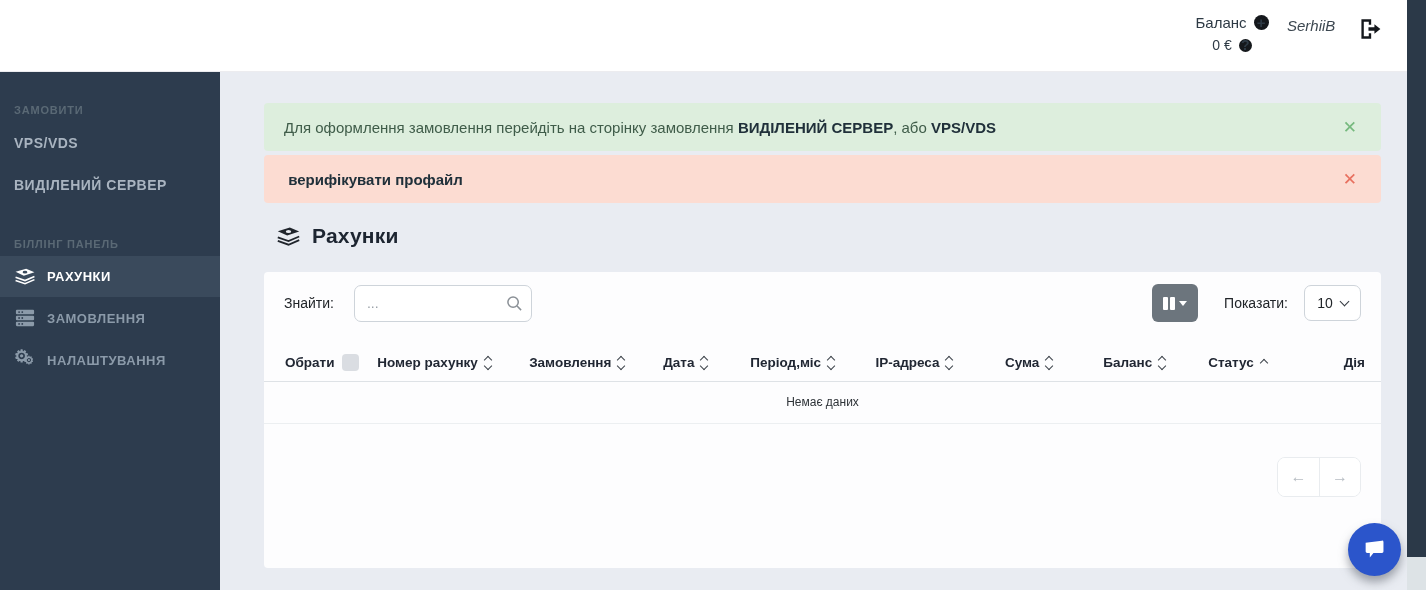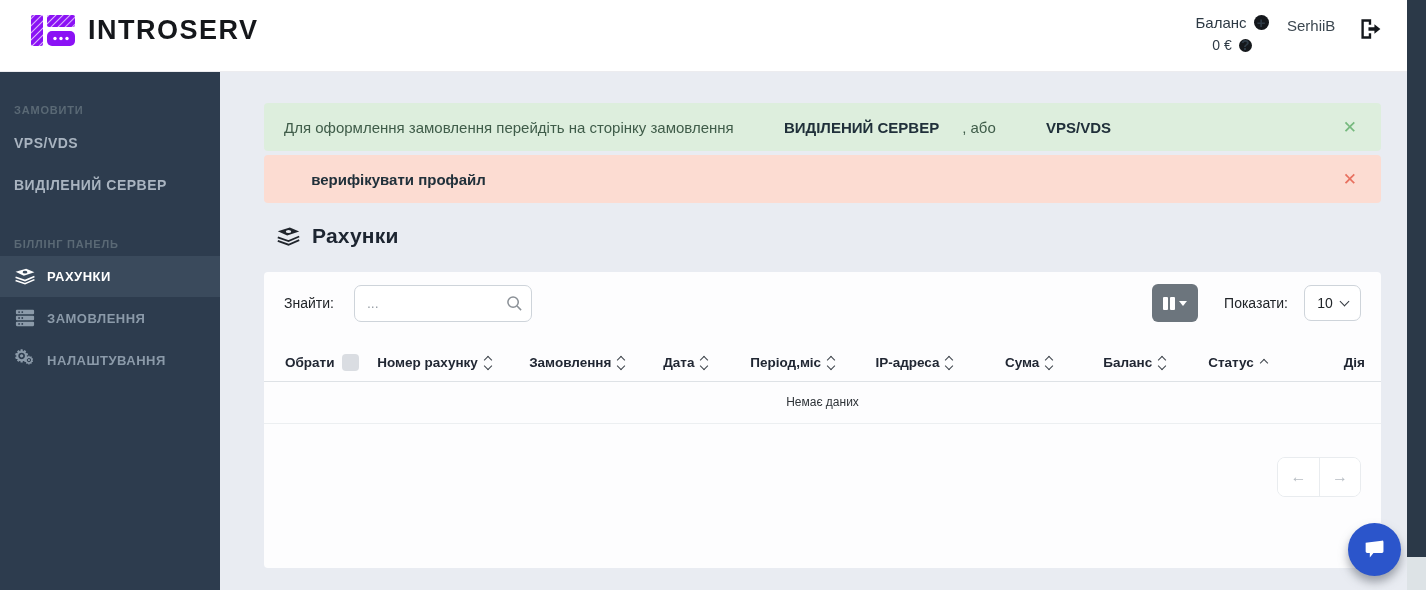--- a/index.html
+++ b/index.html
@@ -10,38 +10,38 @@
   
   .topbar { position:absolute; left:0; top:0; width:1426px; height:72px; background:#ffffff; border-bottom:1px solid #ececef; z-index:5; }
   .logo { position:absolute; left:30px; top:12px; display:flex; align-items:center; gap:12px; }
   .brand-text { font-size:27px; font-weight:800; letter-spacing:1.5px; color:#15171b; }
   .hdr-balance { position:absolute; left:1186px; top:14px; width:92px; display:flex; flex-direction:column; align-items:center; gap:6px; }
   .hdr-balance .row1, .hdr-balance .row2 { display:flex; align-items:center; gap:7px; }
   .hdr-balance .row1 span { font-size:15px; color:#2e3a45; }
   .hdr-balance .row2 span { font-size:14px; color:#2e3a45; }
   .circle-ico { width:15px; height:15px; background:#15181c; border-radius:50%; color:#fff; font-size:11px; font-weight:700; display:flex; align-items:center; justify-content:center; line-height:1; }
   .circle-ico.small { width:13px; height:13px; font-size:9px; }
-  .hdr-user { position:absolute; left:1287px; top:17px; font-size:15px; color:#3c4750; }
+  .hdr-user { position:absolute; left:1287px; top:17px; font-size:15px; color:#3c4750;font-style:italic; }
   .hdr-logout { position:absolute; left:1356px; top:16px; width:26px; height:26px; cursor:pointer; }
 
   
   .sidebar { position:absolute; left:0; top:72px; width:220px; height:518px; background:#2d3c4e; z-index:4; }
   .sb-section { font-size:11px; font-weight:700; letter-spacing:.8px; color:#57ششص; color:#5a6975; padding:32px 14px 6px; }
   .sb-item { display:flex; align-items:center; gap:11px; padding:11px 14px; font-size:13px; font-weight:700; letter-spacing:.5px; color:#8b9aa9; cursor:pointer; }
   .sb-item.top { color:#a9b4c0; padding:13px 14px; font-size:14px; }
   .sb-item.active { background:#3a4a5c; color:#ffffff; }
   .sb-item .sb-ico { width:22px; display:flex; justify-content:center; align-items:center; flex:0 0 22px; }
   .gear-wrap { position:relative; width:22px; height:20px; color:#8b9aa9; }
   .gear-wrap .g1 { position:absolute; left:0; top:-4px; font-size:17px; }
   .gear-wrap .g2 { position:absolute; left:10px; top:4px; font-size:11px; }
 
   
   .main { position:absolute; left:220px; top:72px; width:1187px; height:518px; background:#e9ecf2; }
 
-  .alert { position:absolute; left:44px; width:1117px; height:48px; border-radius:4px; display:flex; align-items:center; padding:0 20px; font-size:15px;gap:23px; }
+  .alert { position:absolute; left:44px; width:1117px; height:48px; border-radius:4px; display:flex; align-items:center; padding:0 20px; font-size:15px; }
   .alert-success { top:31px; background:#ddeedd; color:#3f5c49; }
   .alert-danger  { top:83px; background:#fcdcd2; color:#e2584c; }
   .alert b { color:#20303a; font-weight:700; }
   .alert .spacer { flex:1; }
   .alert-close { font-size:17px; cursor:pointer; line-height:1; padding:4px; }
   .alert-success .alert-close { color:#76b97e; }
   .alert-danger  .alert-close { color:#e8705f; }
 
   .page-title { position:absolute; left:56px; top:152px; display:flex; align-items:center; gap:11px; }
   .page-title h1 { font-size:21px; font-weight:600; color:#1d2531; letter-spacing:.2px; }
@@ -90,37 +90,20 @@
   
   .scroll-thumb { position:absolute; right:0; top:0; width:19px; height:557px; background:#2b3948; z-index:10; }
   .scroll-track { position:absolute; right:0; top:557px; width:19px; height:33px; background:#dde3e6; z-index:10; }
 </style>
 </head>
 <body>
 
 <div class="screen">
 
   <header class="topbar">
-    <div class="logo">
-      <svg width="46" height="36" viewBox="0 0 46 36">
-        <defs>
-          <pattern id="hatch" width="5" height="5" patternTransform="rotate(45)" patternUnits="userSpaceOnUse">
-            <rect width="5" height="5" fill="#8b12f5"></rect>
-              <line x1="0" y1="0" x2="0" y2="5" stroke="#ffffff" stroke-width="1.4"></line>
-          </pattern>
-        </defs>
-        <rect x="1" y="3" width="12" height="31" rx="2" fill="url(#hatch)"></rect>
-        <rect x="17" y="3" width="28" height="12" rx="2" fill="url(#hatch)"></rect>
-        <rect x="17" y="19" width="28" height="15" rx="5" fill="#8b12f5"></rect>
-        <circle cx="25" cy="26.5" r="1.7" fill="#fff"></circle>
-          <circle cx="31" cy="26.5" r="1.7" fill="#fff"></circle>
-          <circle cx="37" cy="26.5" r="1.7" fill="#fff"></circle>
-      </svg>
-      <span class="brand-text">INTROSERV</span>
-    </div>
 
     <div class="hdr-balance">
       <div class="row1">
         <span>Баланс</span>
         <span class="circle-ico">+</span>
       </div>
       <div class="row2">
         <span>0 €</span>
         <span class="circle-ico small">?</span>
       </div>

